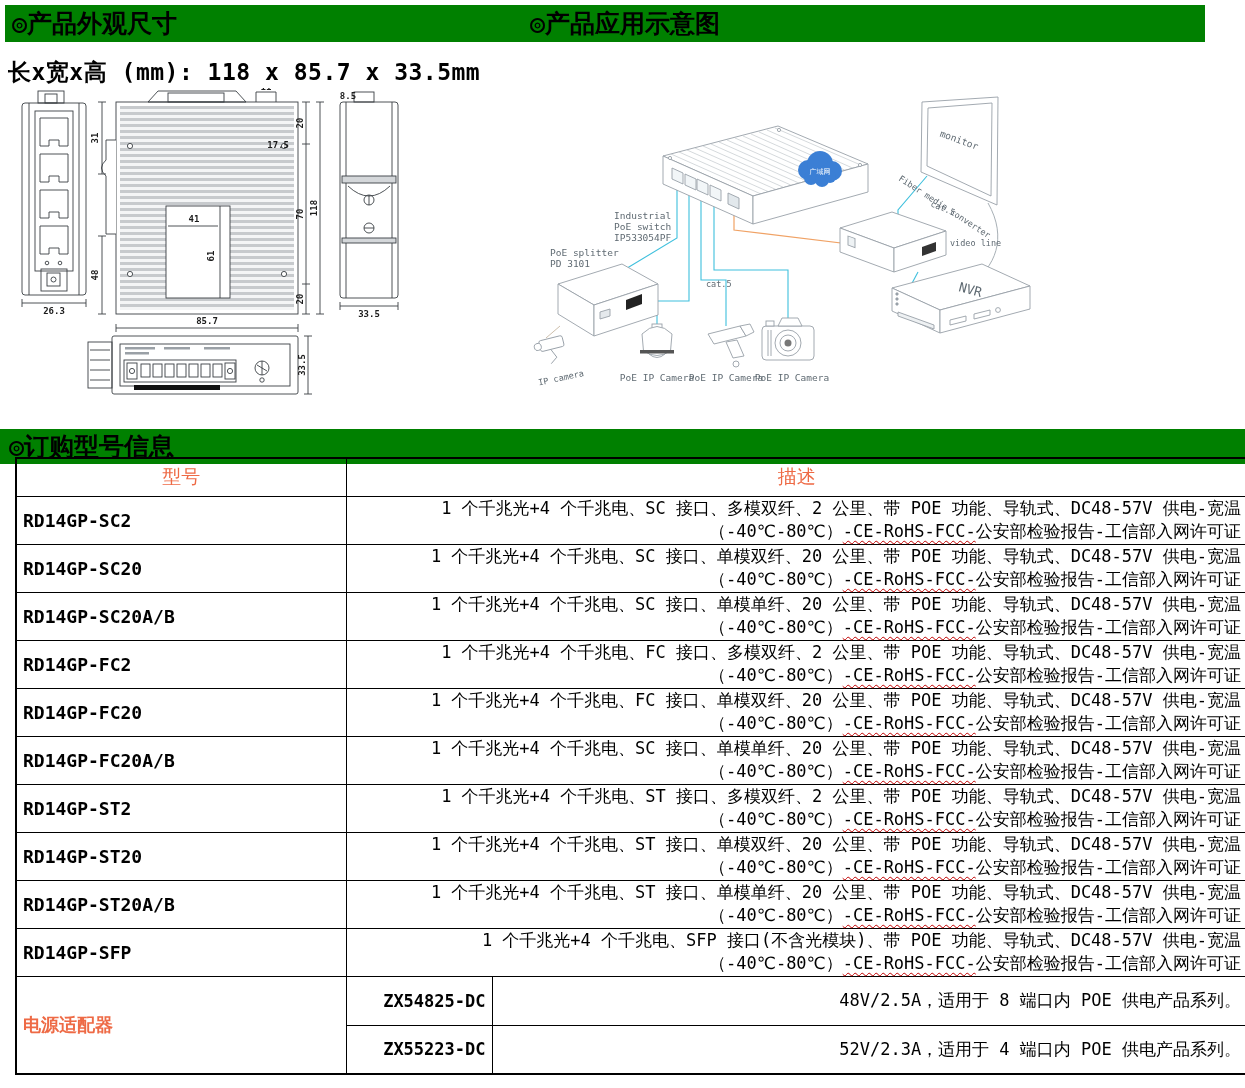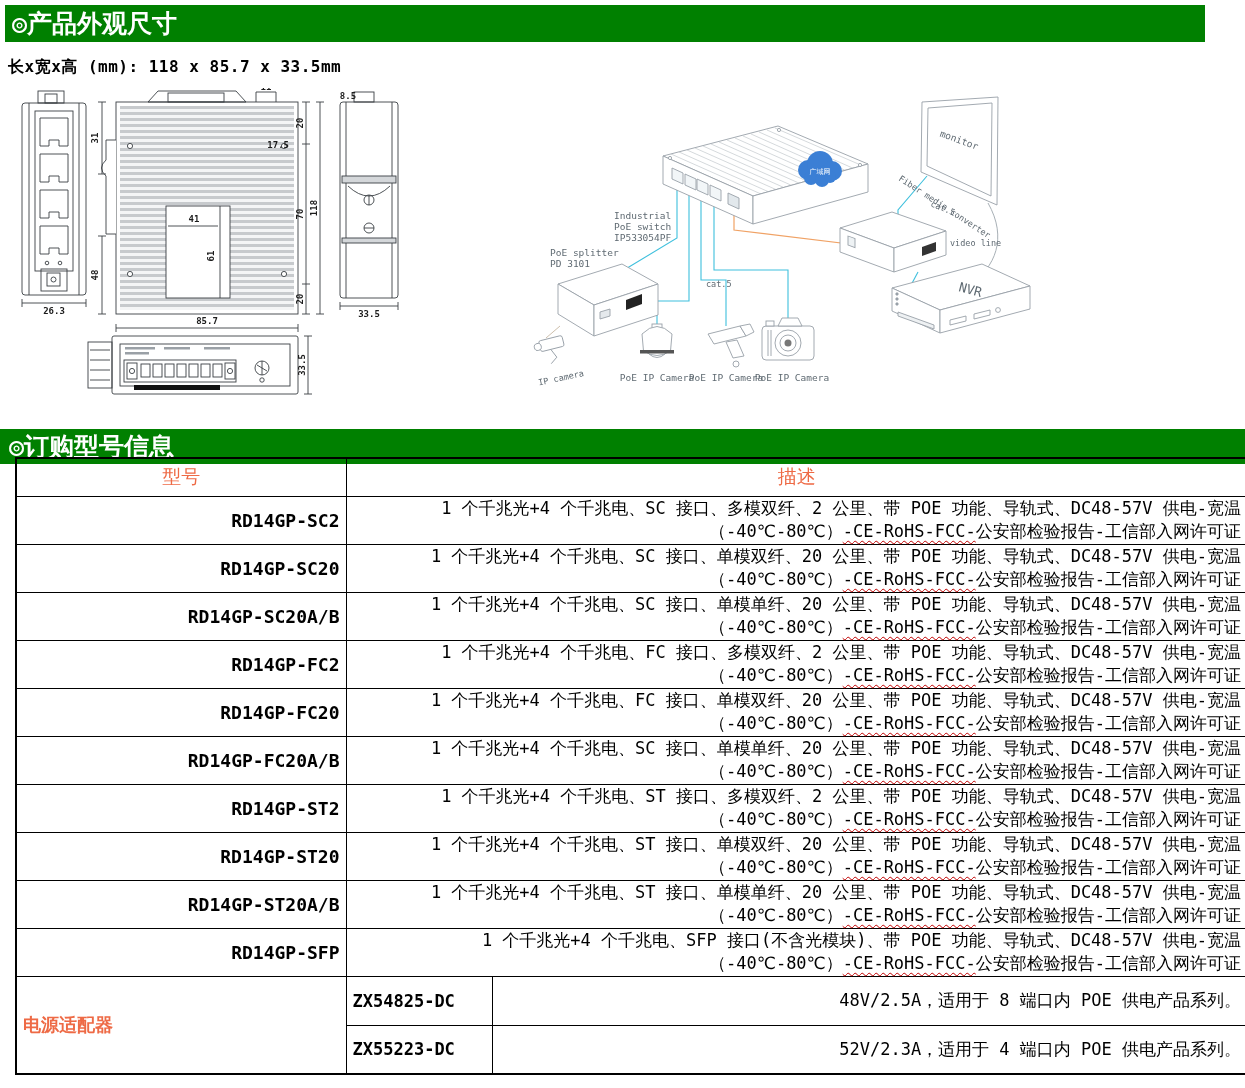--- a/index.html
+++ b/index.html
@@ -2,60 +2,61 @@
 <html><head>
 <meta charset="utf-8">
 <style>
   html,body{margin:0;padding:0;}
   body{
     width:1245px;height:1088px;position:relative;overflow:hidden;
     background:#ffffff;color:#000;
     font-family:"DejaVu Sans Mono","DejaVu Sans","Liberation Sans",sans-serif;
   }
   .greenbar{
-    position:absolute;background:#008000;color:#ffffff;font-weight:bold;
+    position:absolute;background:#008000;color:#000000;font-weight:bold;
     font-size:25px;line-height:35px;
   }
   #bar-top{left:5px;top:5px;width:1200px;height:37px;line-height:37px;}
   #bar-top .t1{position:absolute;left:7px;top:0;}
   #bar-top .t2{position:absolute;left:525px;top:0;}
   #bar-order{left:0;top:397px;width:1245px;height:35px;margin-top:32px;}
   #bar-order .t1{position:absolute;left:9px;top:0;}
-  #dim-line{position:absolute;left:8px;top:57px;font-size:16px;font-weight:bold;letter-spacing:.5px;}
+  #dim-line{position:absolute;left:8px;top:57px;font-size:23px;font-weight:bold;letter-spacing:.5px;}
   svg{position:absolute;}
   #tech-svg{left:8px;top:88px;}
   #app-svg{left:530px;top:88px;}
   .dim{font-size:9px;font-weight:bold;fill:#1c1c1c;}
   .lbl{font-size:9.5px;fill:#5f6a72;}
   .lbl-sm{font-size:8.5px;fill:#5f6a72;}
   table#order-table{
     position:absolute;left:15px;top:457px;width:1234px;
     border-collapse:collapse;table-layout:fixed;
     border:2px solid #000;
   }
   #order-table td{border:1px solid #000;padding:0 6px;vertical-align:middle;}
   #order-table tr.head{height:38px;}
   #order-table tr.row{height:48px;}
   #order-table tr.arow{height:49px;}
   td.hcell{color:#ee6a45;font-size:19px;text-align:center;}
-  td.model{font-size:18px;font-weight:bold;text-align:right;}
+  td.model{font-size:18px;font-weight:bold;text-align:left;}
   td.desc{font-size:17px;line-height:23px;text-align:right;padding:1px 7px;}
   td.adapter{color:#ee6a45;font-size:18px;font-weight:bold;text-align:left;}
-  td.amodel{font-size:17px;font-weight:bold;text-align:left;}
+  td.amodel{font-size:17px;font-weight:bold;text-align:right;}
   .wavy{
     text-decoration-line:underline;text-decoration-style:wavy;
     text-decoration-color:#c00000;text-decoration-thickness:1px;
     text-underline-offset:3px;
   }
 </style>
 </head>
 <body>
 
 <div id="bar-top" class="greenbar">
   <span class="t1">◎产品外观尺寸</span>
+  <span class="t2">◎产品应用示意图</span>
 </div>
 
 <div id="dim-line">长x宽x高 (mm): 118 x 85.7 x 33.5mm</div>
 
 <svg id="tech-svg" width="520" height="310" viewBox="0 0 520 310">
   <defs>
     <pattern id="fins" width="6" height="6" patternUnits="userSpaceOnUse">
       <rect width="6" height="3" fill="#c7cacd"></rect>
         <rect y="3" width="6" height="3" fill="#f4f5f6"></rect>
     </pattern>

